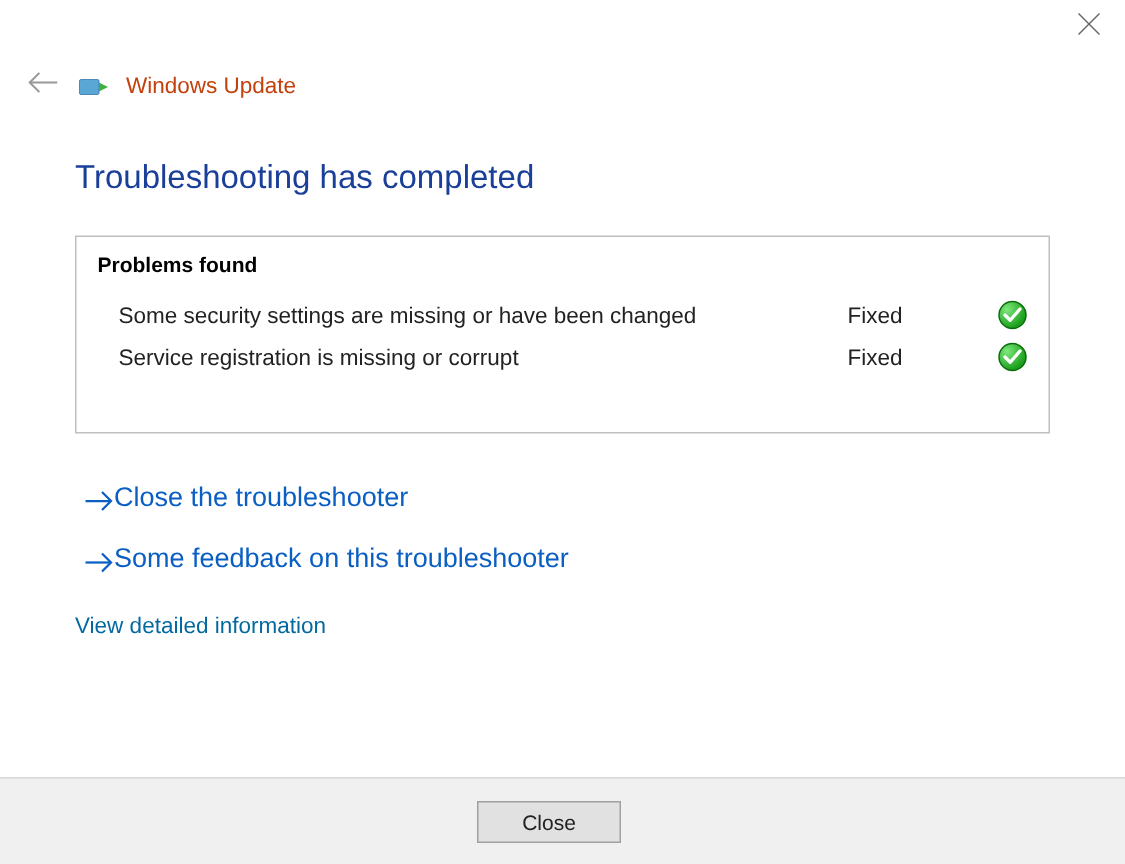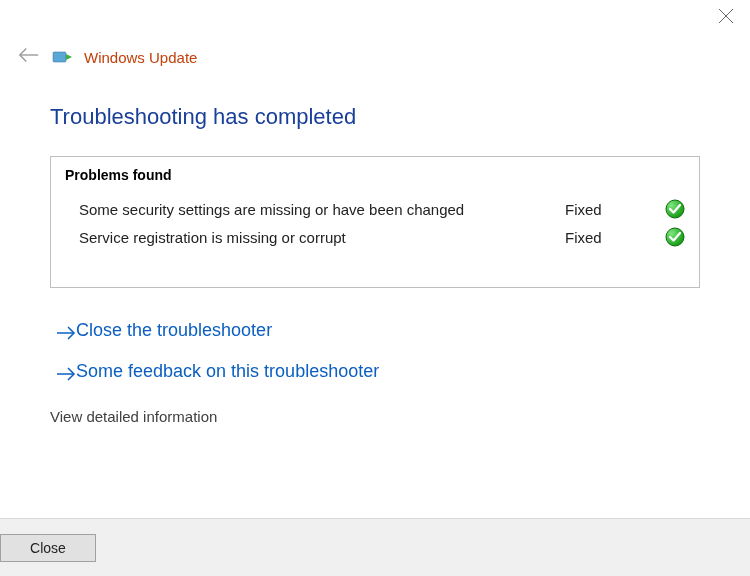--- a/index.html
+++ b/index.html
@@ -126,36 +126,36 @@
       height: 14px;
     }
     .action-link .arrow svg {
       width: 100%;
       height: 100%;
       stroke: #0b5fc2;
       stroke-width: 1.5;
       fill: none;
     }
     .detail-link {
-      color: #404040;
+      color: #0369a1;
       font-size: 15px;
       margin-top: 16px;
       cursor: pointer;
       display: inline-block;
     }
     .footer {
       position: absolute;
       left: 0;
       right: 0;
       bottom: 0;
       height: 58px;
       background: #f0f0f0;
       border-top: 1px solid #d8d8d8;
       display: flex;
-      justify-content: flex-start;
+      justify-content: center;
       align-items: center;
       padding-right: 18px;
     }
     .close-btn {
       min-width: 96px;
       height: 28px;
       background: #e1e1e1;
       border: 1px solid #a0a0a0;
       font-size: 14px;
       color: #222;

